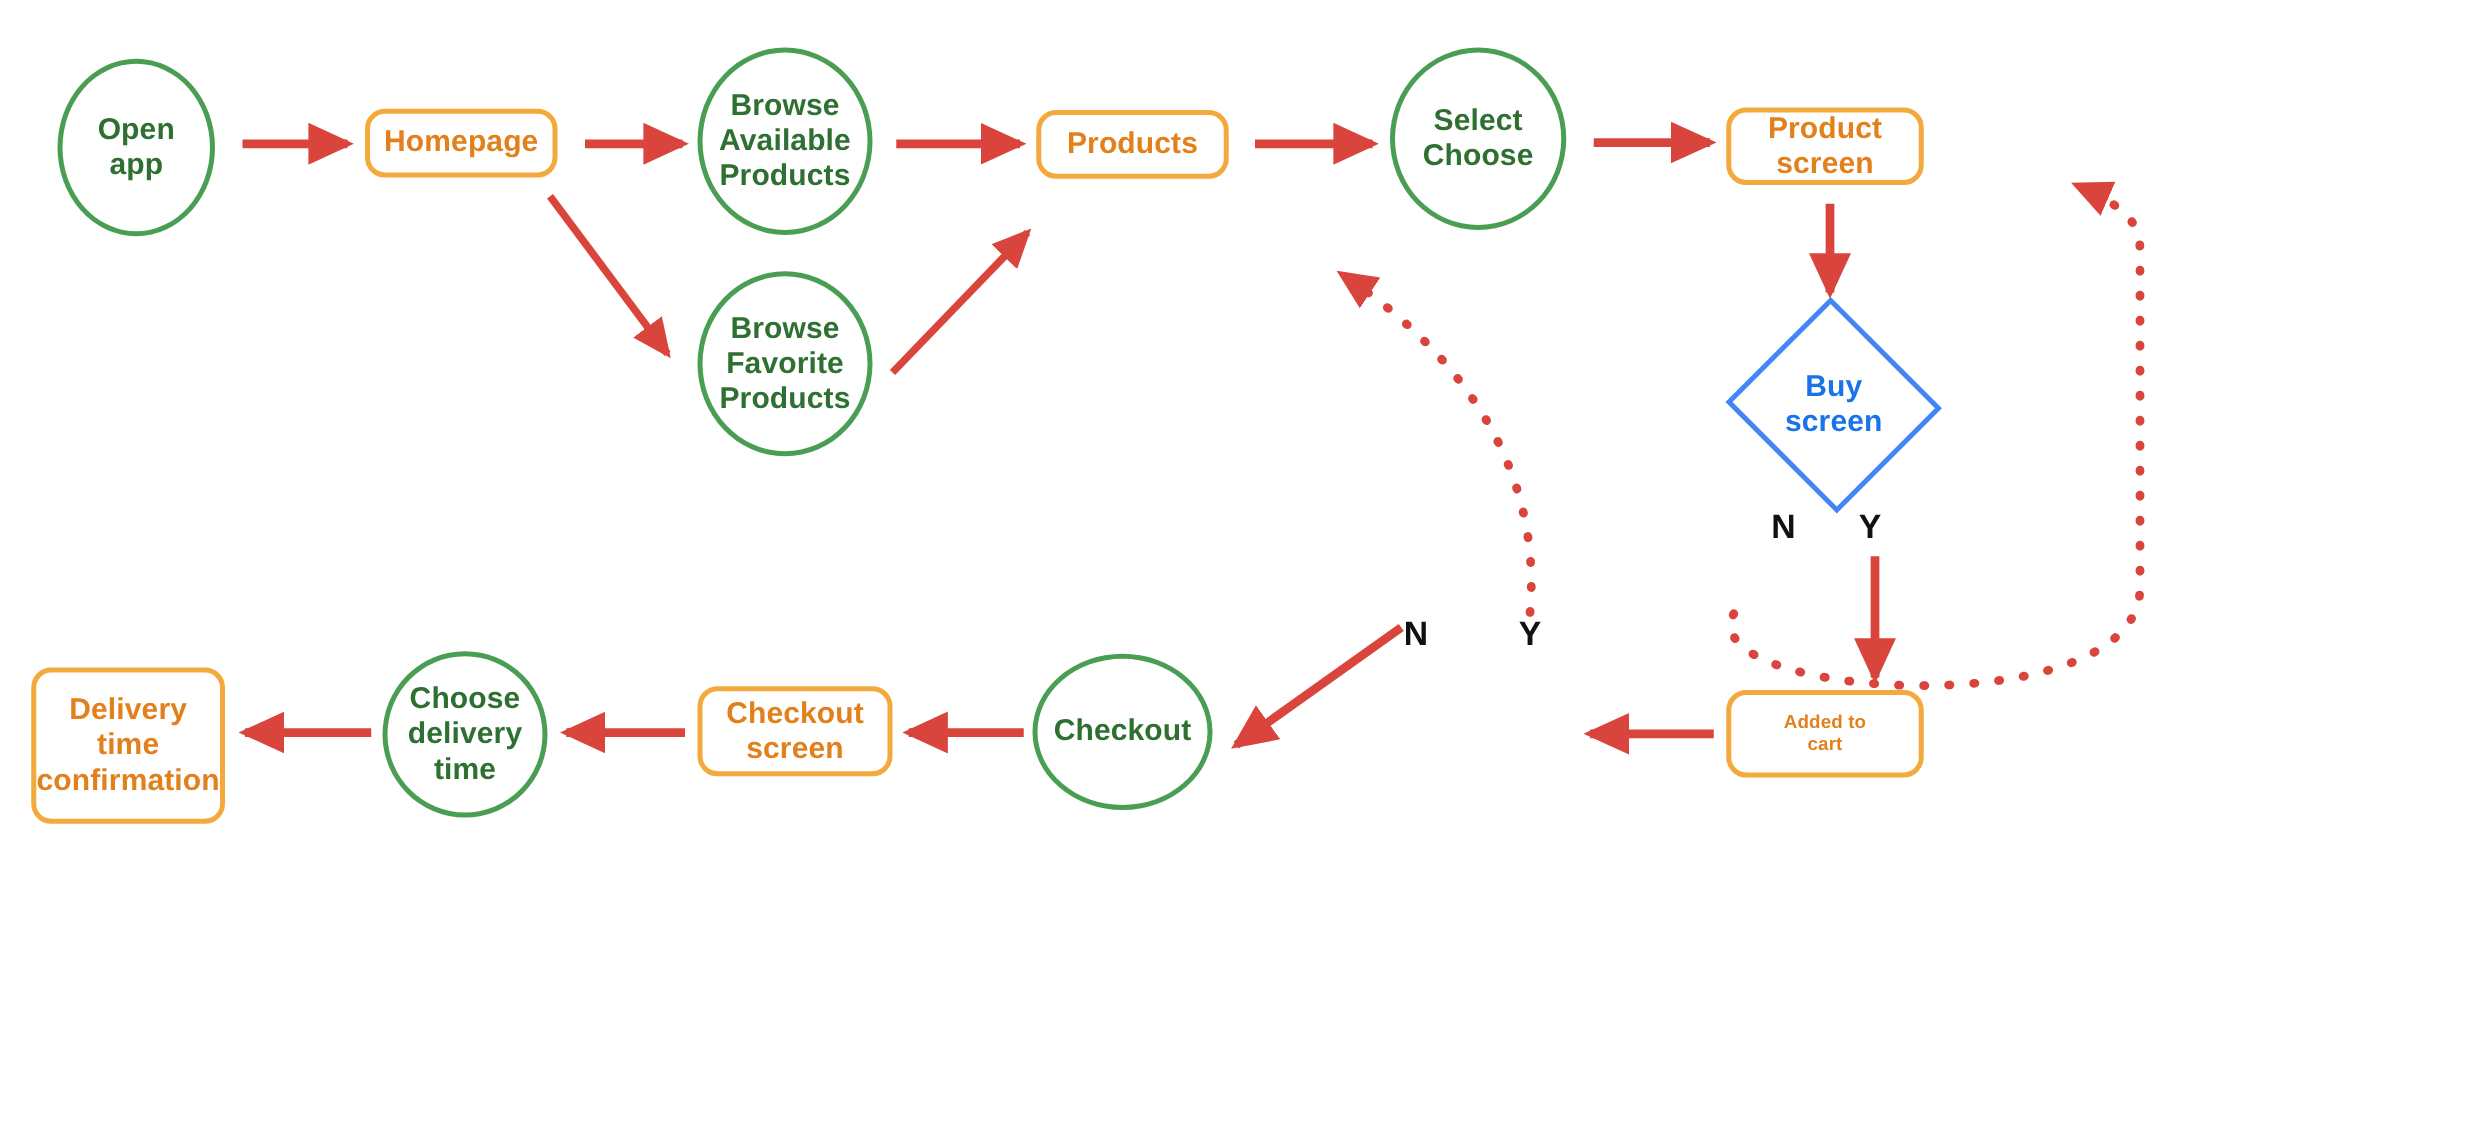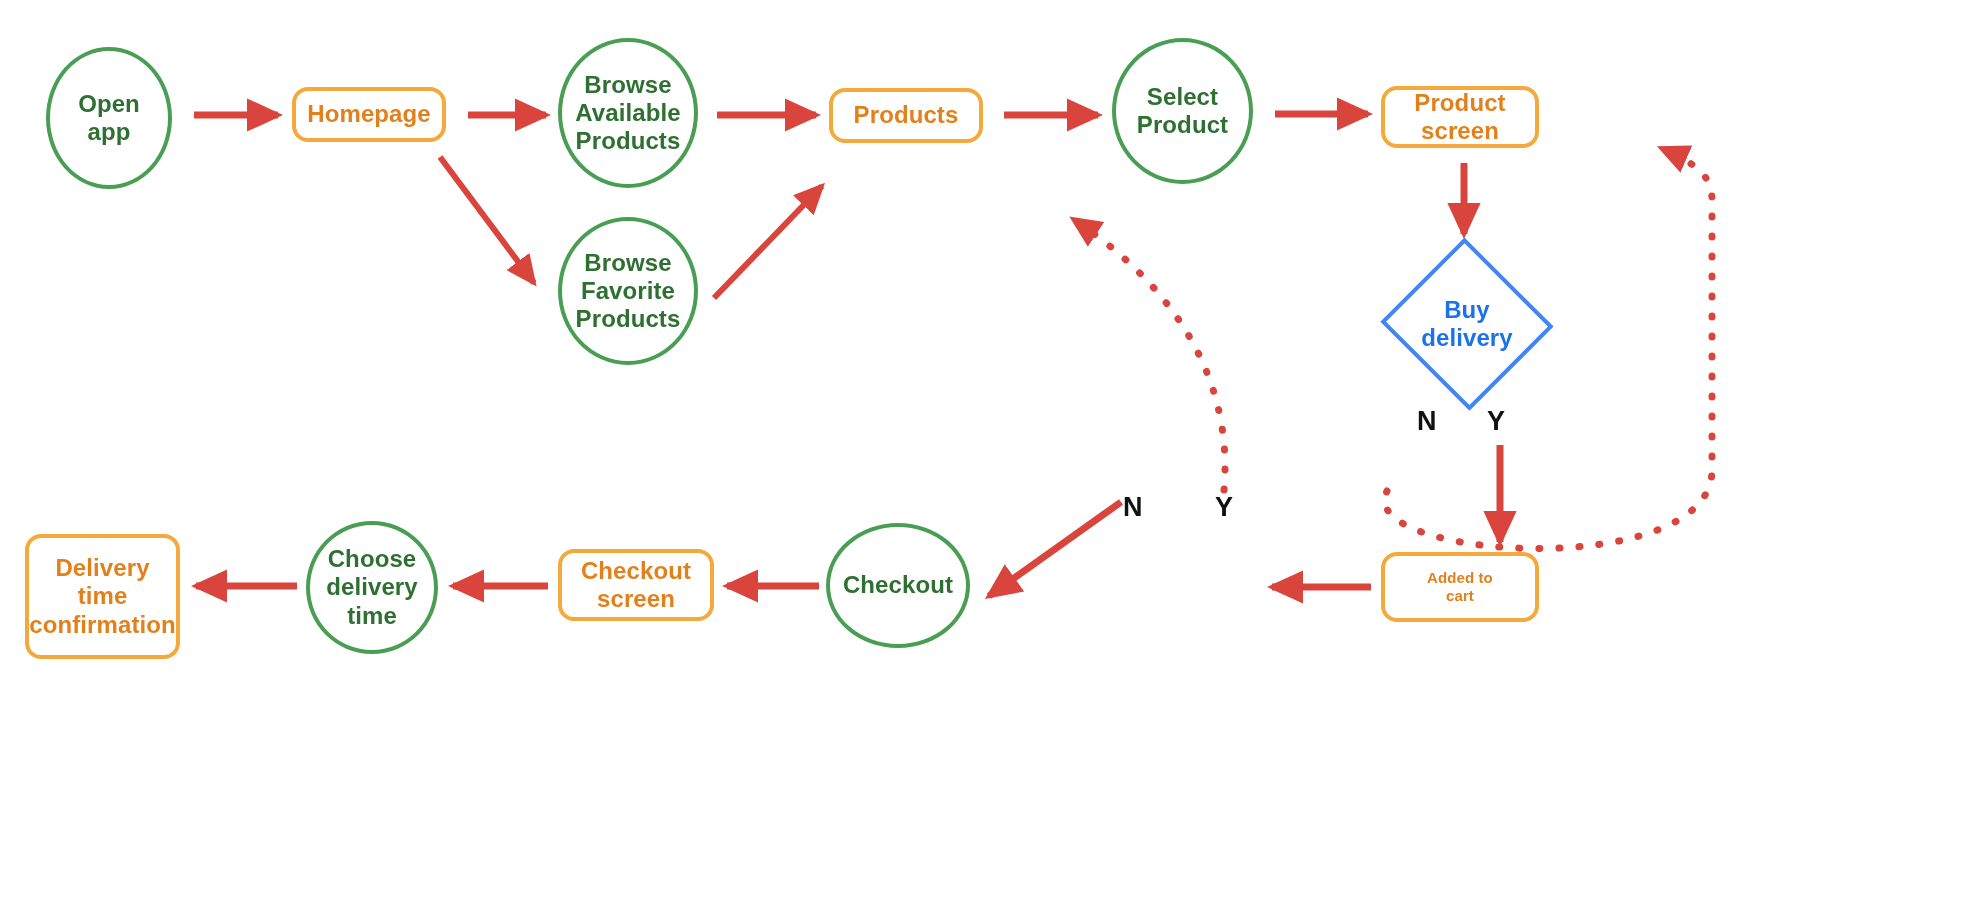--- a/index.html
+++ b/index.html
@@ -153,38 +153,38 @@
 Available
 Products</span>
   </div>
 
   <div class="node shape-rect" style="left:829px; top:88px; width:154px; height:55px; font-size:24px;">
     <span class="node-label">Products</span>
   </div>
 
   <div class="node shape-circle" style="left:1112px; top:38px; width:141px; height:146px; font-size:24px;">
     <span class="node-label">Select
-Product</span>
+Choose</span>
   </div>
 
   <div class="node shape-rect" style="left:1381px; top:86px; width:158px; height:62px; font-size:24px;">
     <span class="node-label">Product
 screen</span>
   </div>
 
   <div class="node shape-circle" style="left:558px; top:217px; width:140px; height:148px; font-size:24px;">
     <span class="node-label">Browse
 Favorite
 Products</span>
   </div>
 
   <div class="node shape-diamond" style="left:1378px; top:240px; width:178px; height:168px; font-size:24px;">
     <span class="diamond-border"></span>
     <span class="node-label">Buy
-delivery</span>
+screen</span>
   </div>
 
   <div class="node shape-rect" style="left:1381px; top:552px; width:158px; height:70px; font-size:15px;">
     <span class="node-label">Added to
 cart</span>
   </div>
 
 
   <div class="node shape-circle" style="left:826px; top:523px; width:144px; height:125px; font-size:24px;">
     <span class="node-label">Checkout</span>

